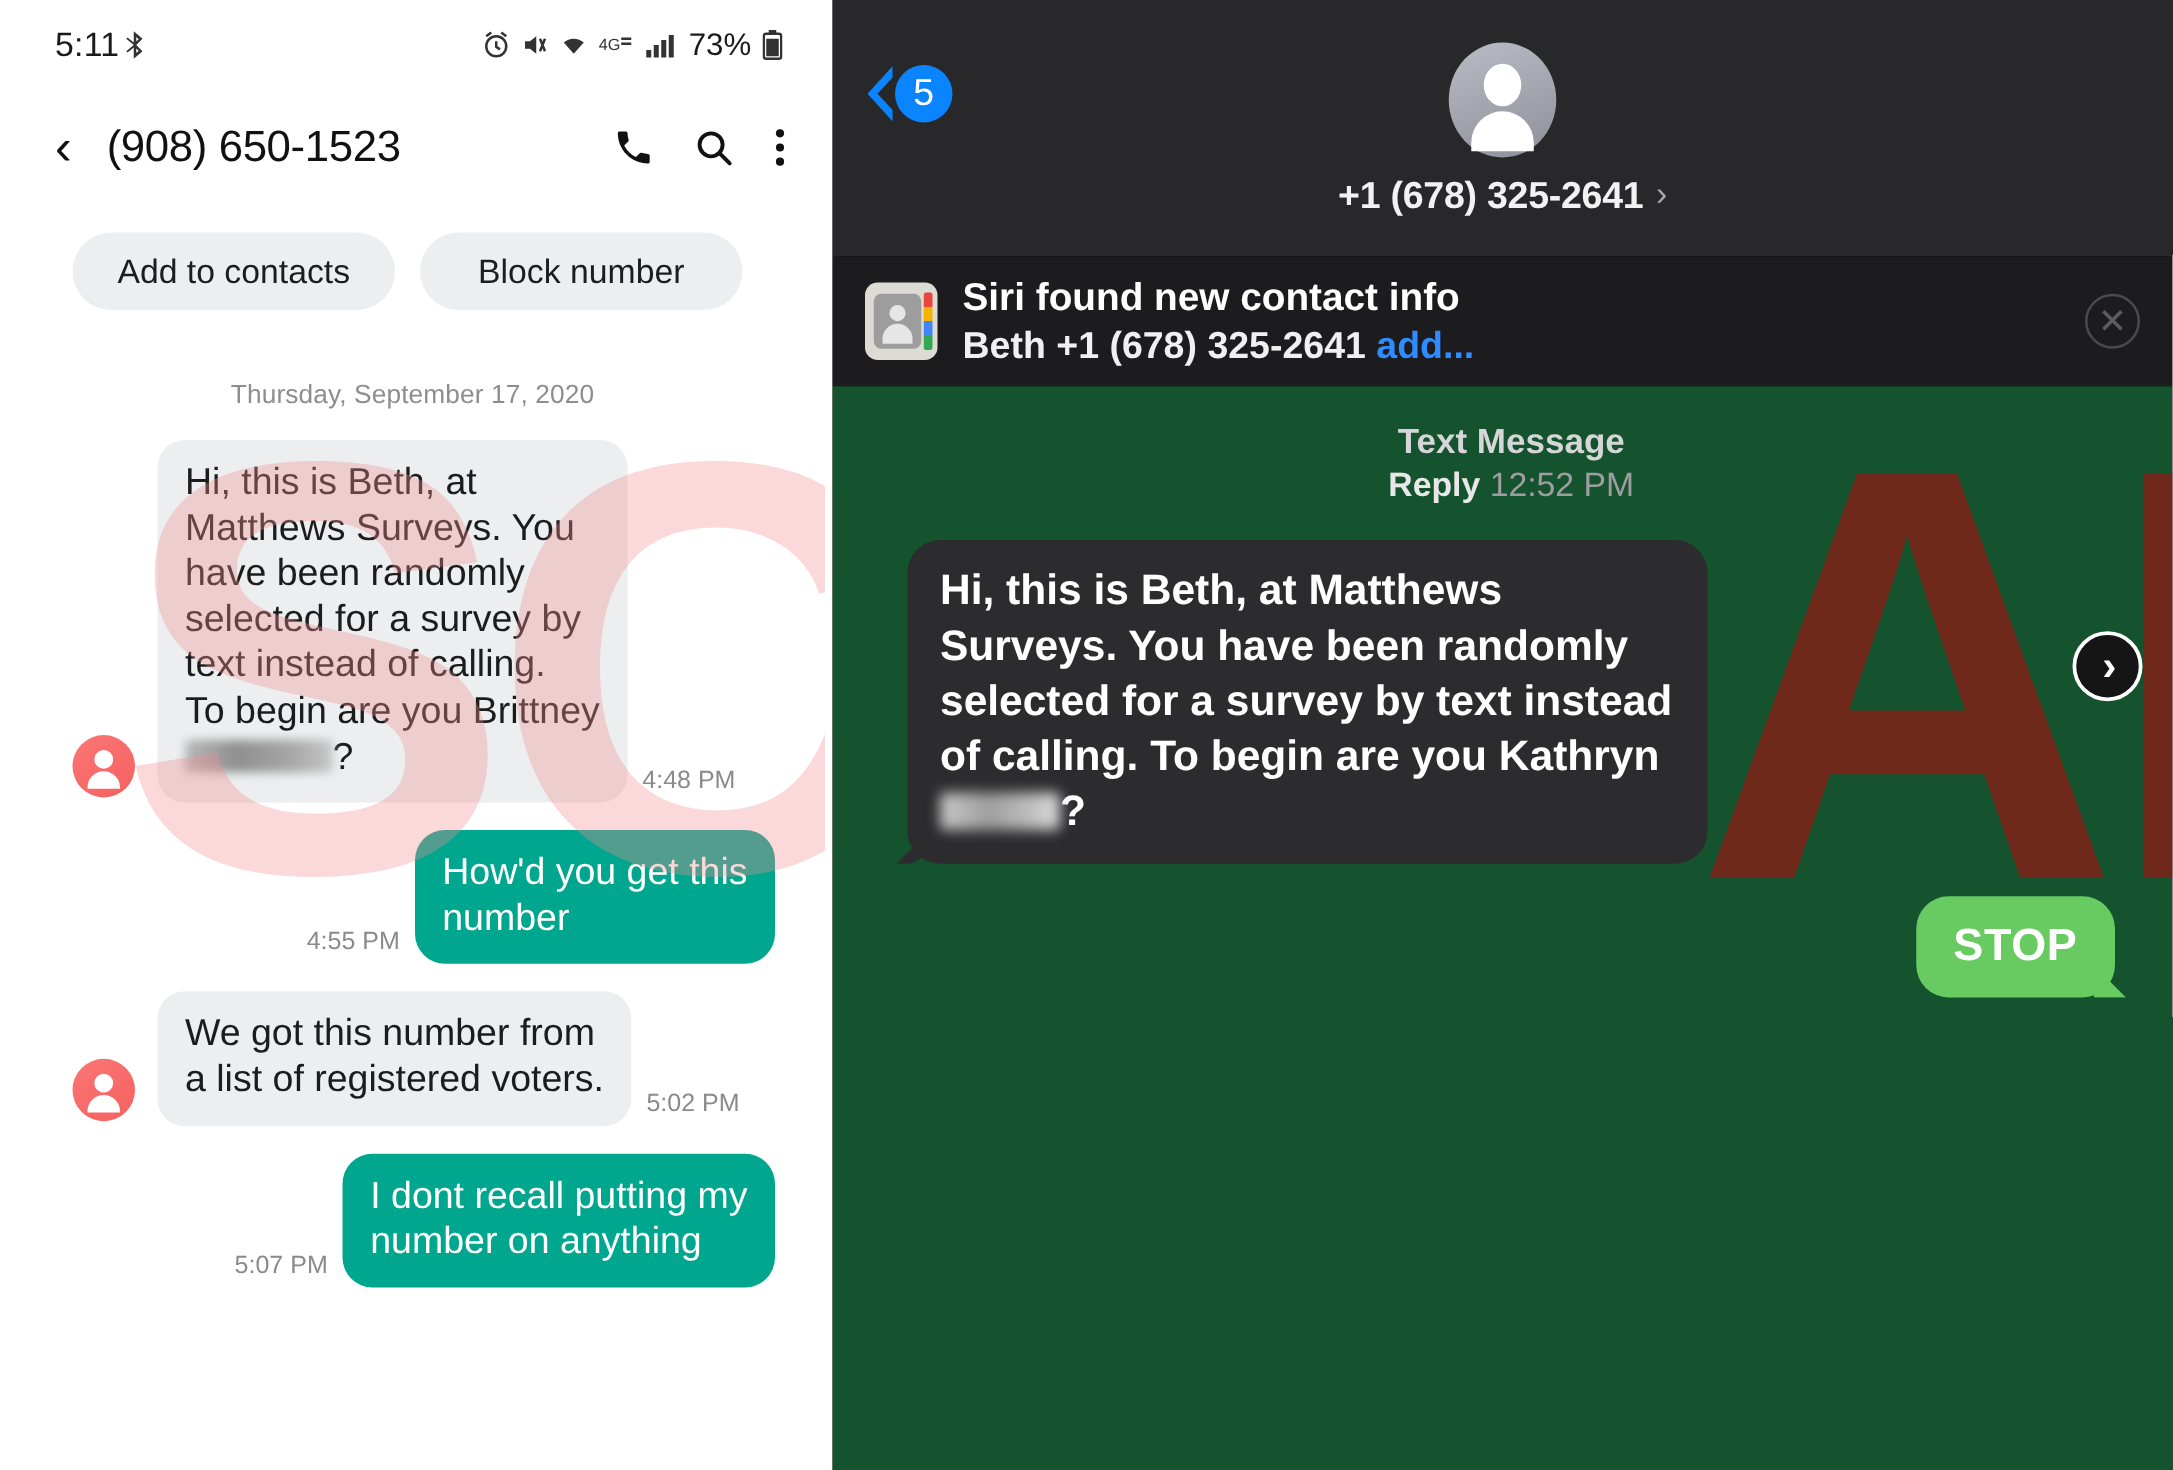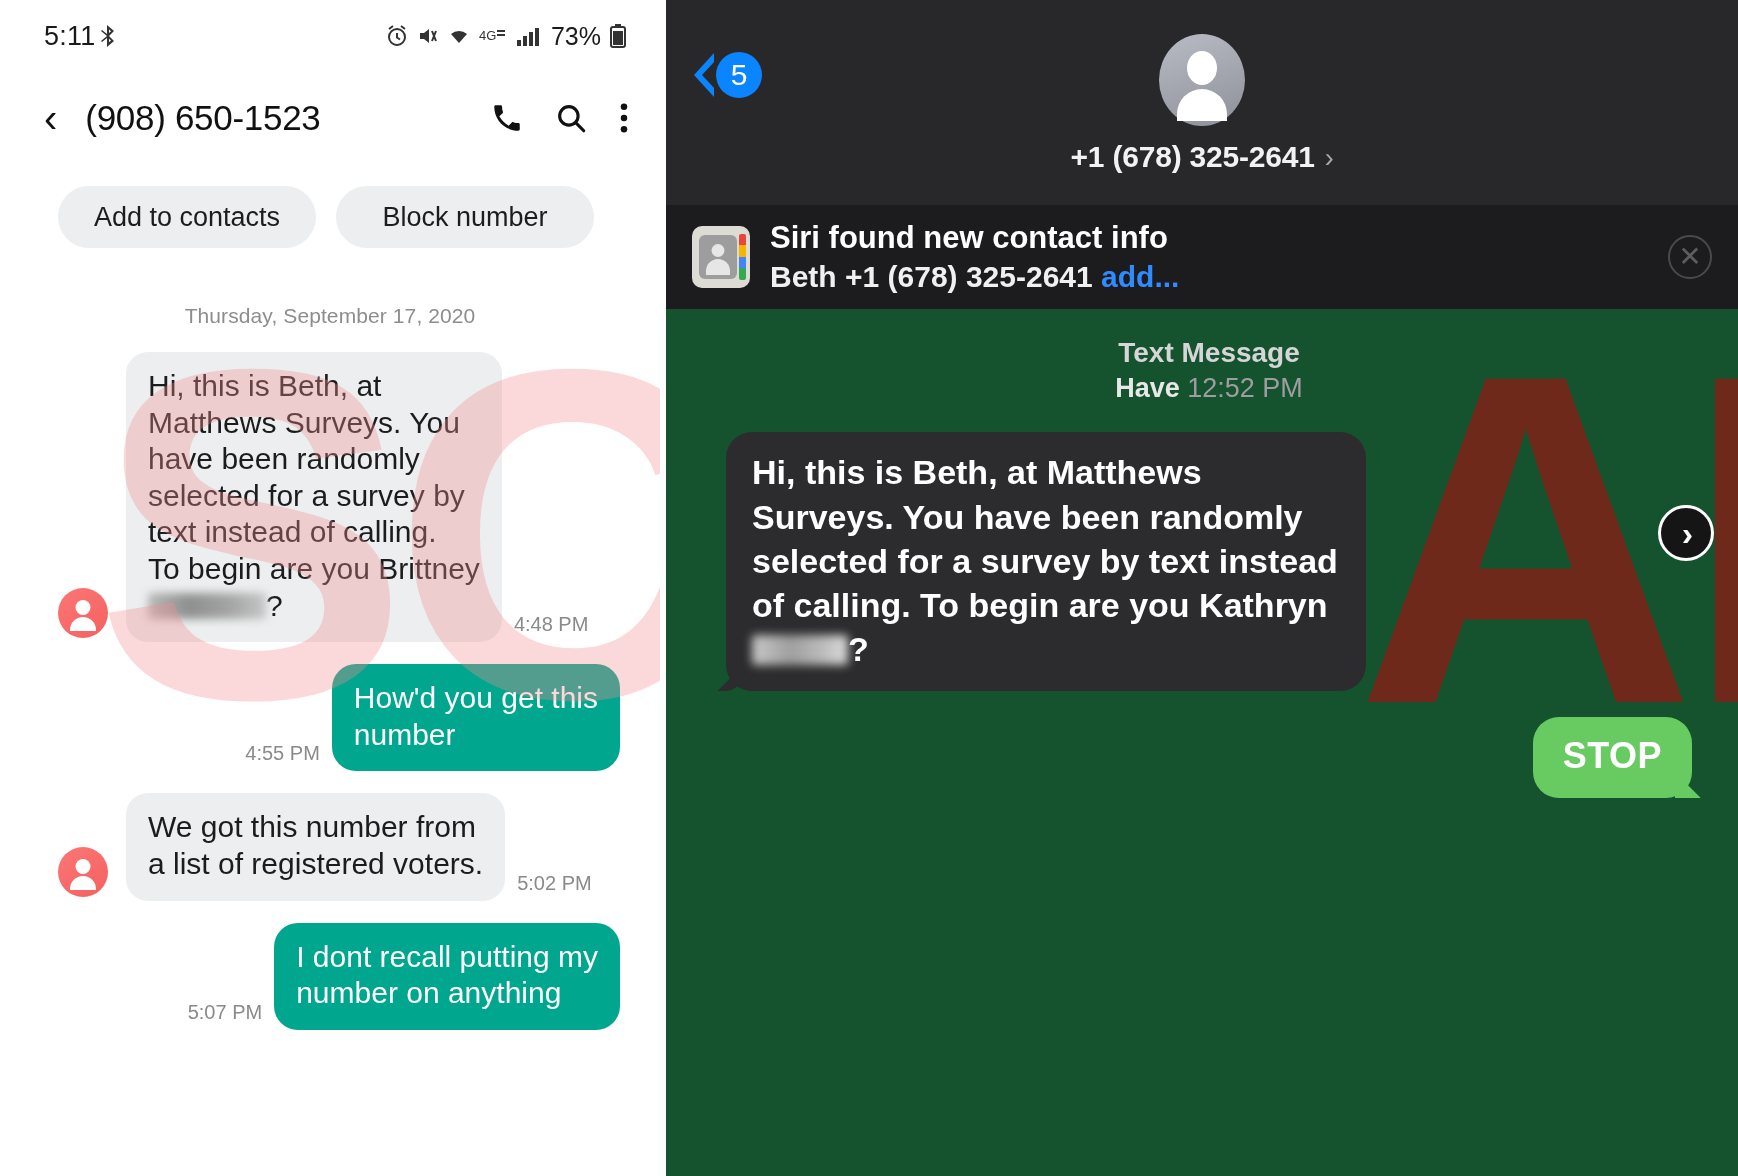--- a/index.html
+++ b/index.html
@@ -195,21 +195,21 @@
     background:#fff; transform: translateX(-50%);
   }
   .ios-avatar::after {
     content:""; position:absolute; left:50%; top:55px;
     width:50px; height:32px; border-radius:26px 26px 0 0;
     background:#fff; transform: translateX(-50%);
   }
   .ios-num {
     margin-top: 14px;
     font-size: 30px; color: #f2f2f2; font-weight: 600;
-    display:flex; align-items:flex-end; gap: 10px;
+    display:flex; align-items:flex-start; gap: 10px;
     letter-spacing: -.2px;
   }
   .ios-num .chevr { font-size: 27px; color:#a9a9ad; font-weight: 400; }
 
   .siri-banner {
     position: relative;
     height: 104px;
     background: #1c1c1e;
     display:flex; align-items:center;
     padding: 0 26px 0 26px;
@@ -511,21 +511,21 @@
           <span>Beth +1 (678) 325-2641</span>
           <span class="add">add...</span>
         </div>
       </div>
       <div class="siri-close">✕</div>
     </div>
 
     <div class="ios-thread">
       <div class="ios-meta">
         <span class="ttl">Text Message</span>
-        <b>Have</b>
+        <b>Reply</b>
         <span>12:52 PM</span>
       </div>
 
       <div class="ios-row in">
         <div class="ios-bub in"><span>Hi, this is Beth, at Matthews Surveys. You have been randomly selected for a survey by text instead of calling. To begin are you Kathryn</span> <span class="ios-blur"></span><span>?</span></div>
       </div>
 
       <div class="ios-row out">
         <div class="ios-bub out">STOP</div>
       </div>

